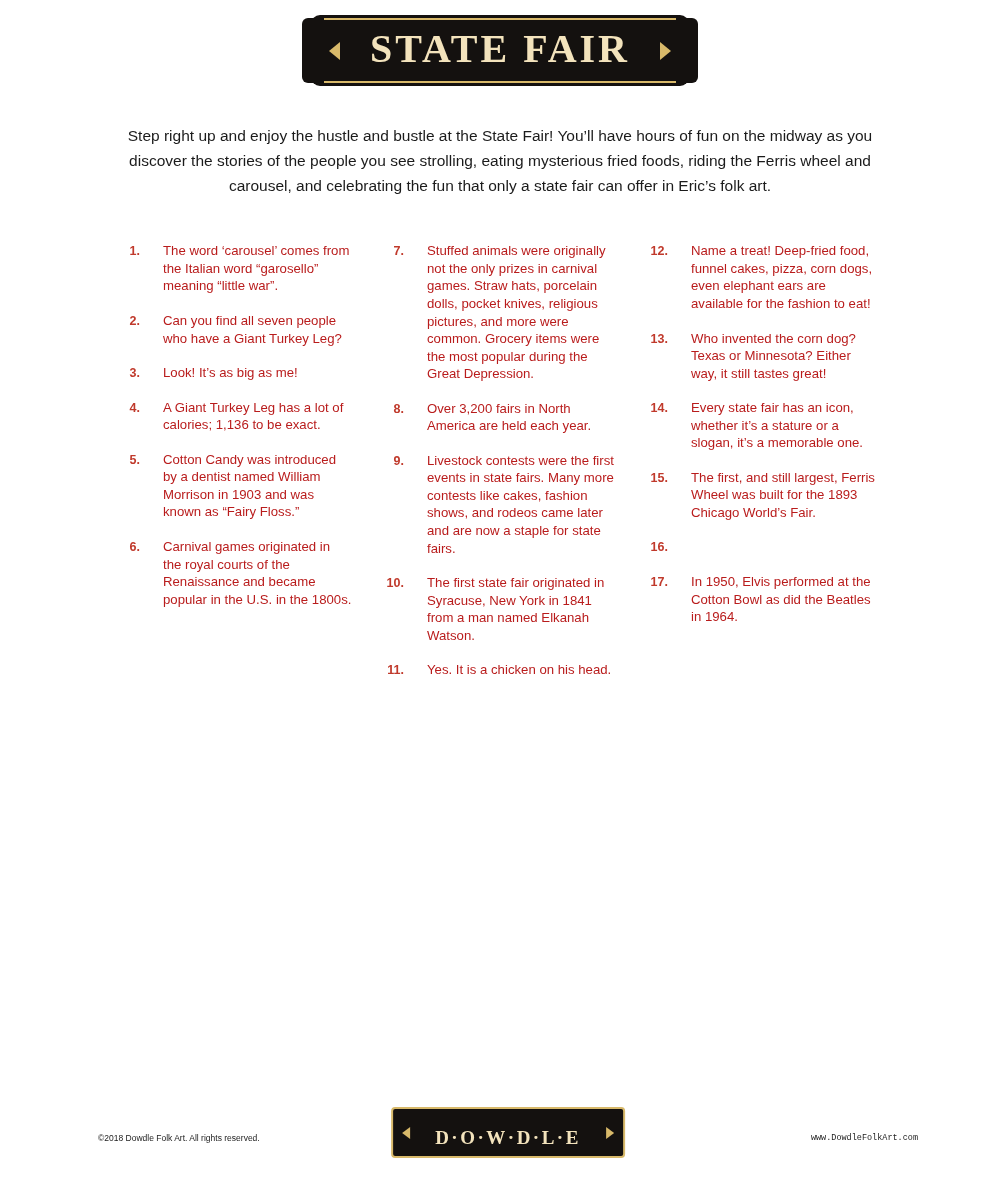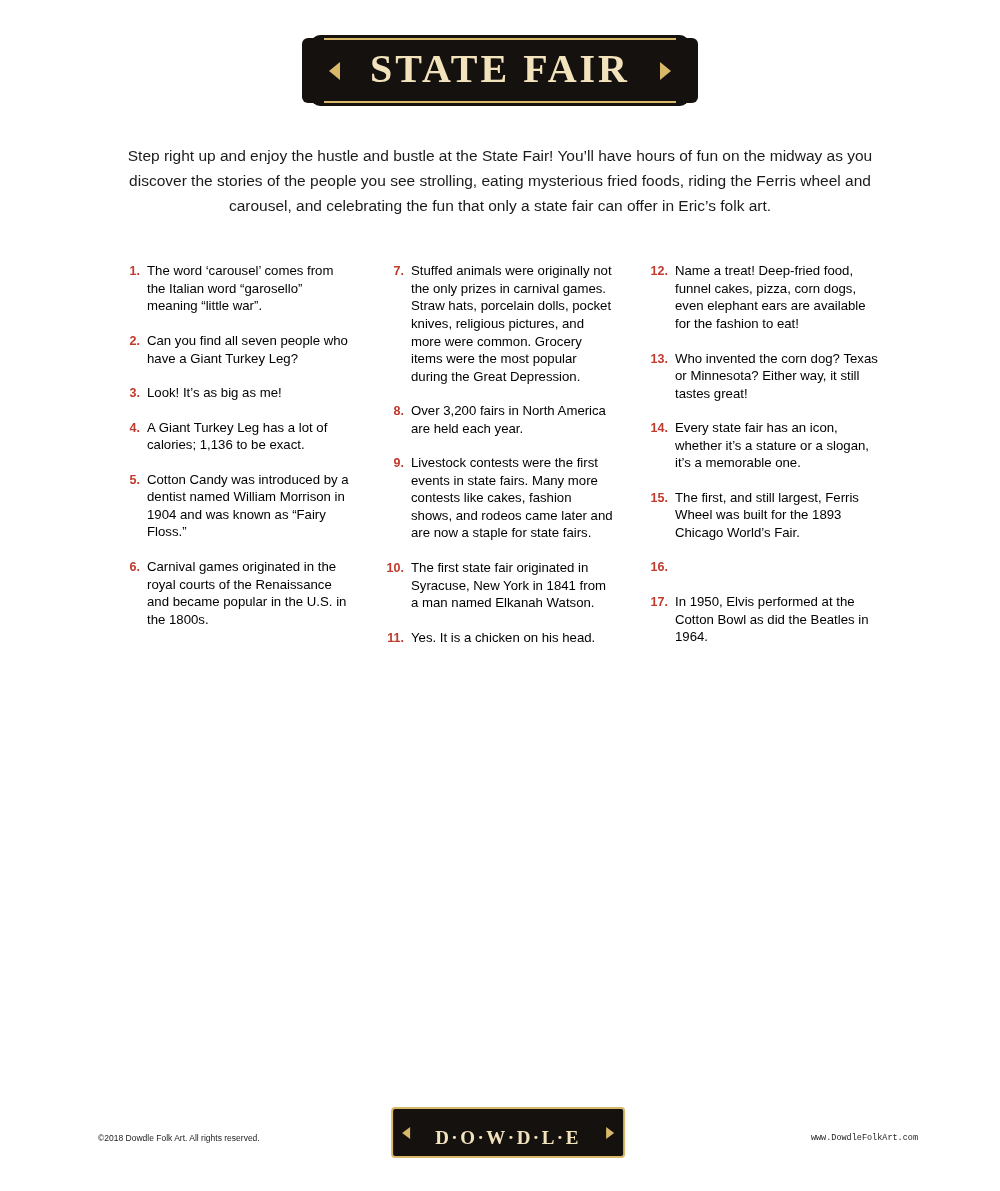--- a/index.html
+++ b/index.html
@@ -14,21 +14,21 @@
     color: #1a1a1a;
     position: relative;
     overflow: hidden;
   }
 
   
   .banner-wrap {
     width: 100%;
     display: flex;
     justify-content: center;
-    margin-top: 38px;
+    margin-top: 18px;
   }
   .banner {
     position: relative;
     background: #14110f;
     border: 2px solid #d8b96a;
     border-radius: 6px;
     padding: 9px 54px 12px 54px;
     box-shadow: 0 0 0 3px #14110f;
   }
   .banner-title {
@@ -101,21 +101,22 @@
     font-weight: bold;
     font-size: 12.5px;
     width: 20px;
     flex: 0 0 20px;
     text-align: right;
     padding-right: 7px;
     padding-top: 1px;
   }
   .fact-text {
     font-size: 13.2px;
-    color: #000000;
+    color: #b91c1c;
+    margin-left: 16px;
   }
 
   
   .footer {
     position: absolute;
     left: 16px;
     right: 0;
     bottom: 38px;
     height: 46px;
   }
@@ -203,21 +204,21 @@
     <div class="fact">
       <div class="fact-num">3.</div>
       <div class="fact-text">Look! It’s as big as me!</div>
     </div>
     <div class="fact">
       <div class="fact-num">4.</div>
       <div class="fact-text">A Giant Turkey Leg has a lot of calories; 1,136 to be exact.</div>
     </div>
     <div class="fact">
       <div class="fact-num">5.</div>
-      <div class="fact-text">Cotton Candy was introduced by a dentist named William Morrison in 1904 and was known as “Fairy Floss.”</div>
+      <div class="fact-text">Cotton Candy was introduced by a dentist named William Morrison in 1903 and was known as “Fairy Floss.”</div>
     </div>
     <div class="fact">
       <div class="fact-num">6.</div>
       <div class="fact-text">Carnival games originated in the royal courts of the Renaissance and became popular in the U.S. in the 1800s.</div>
     </div>
   </div>
 
   <div class="col">
     <div class="fact">
       <div class="fact-num">7.</div>

